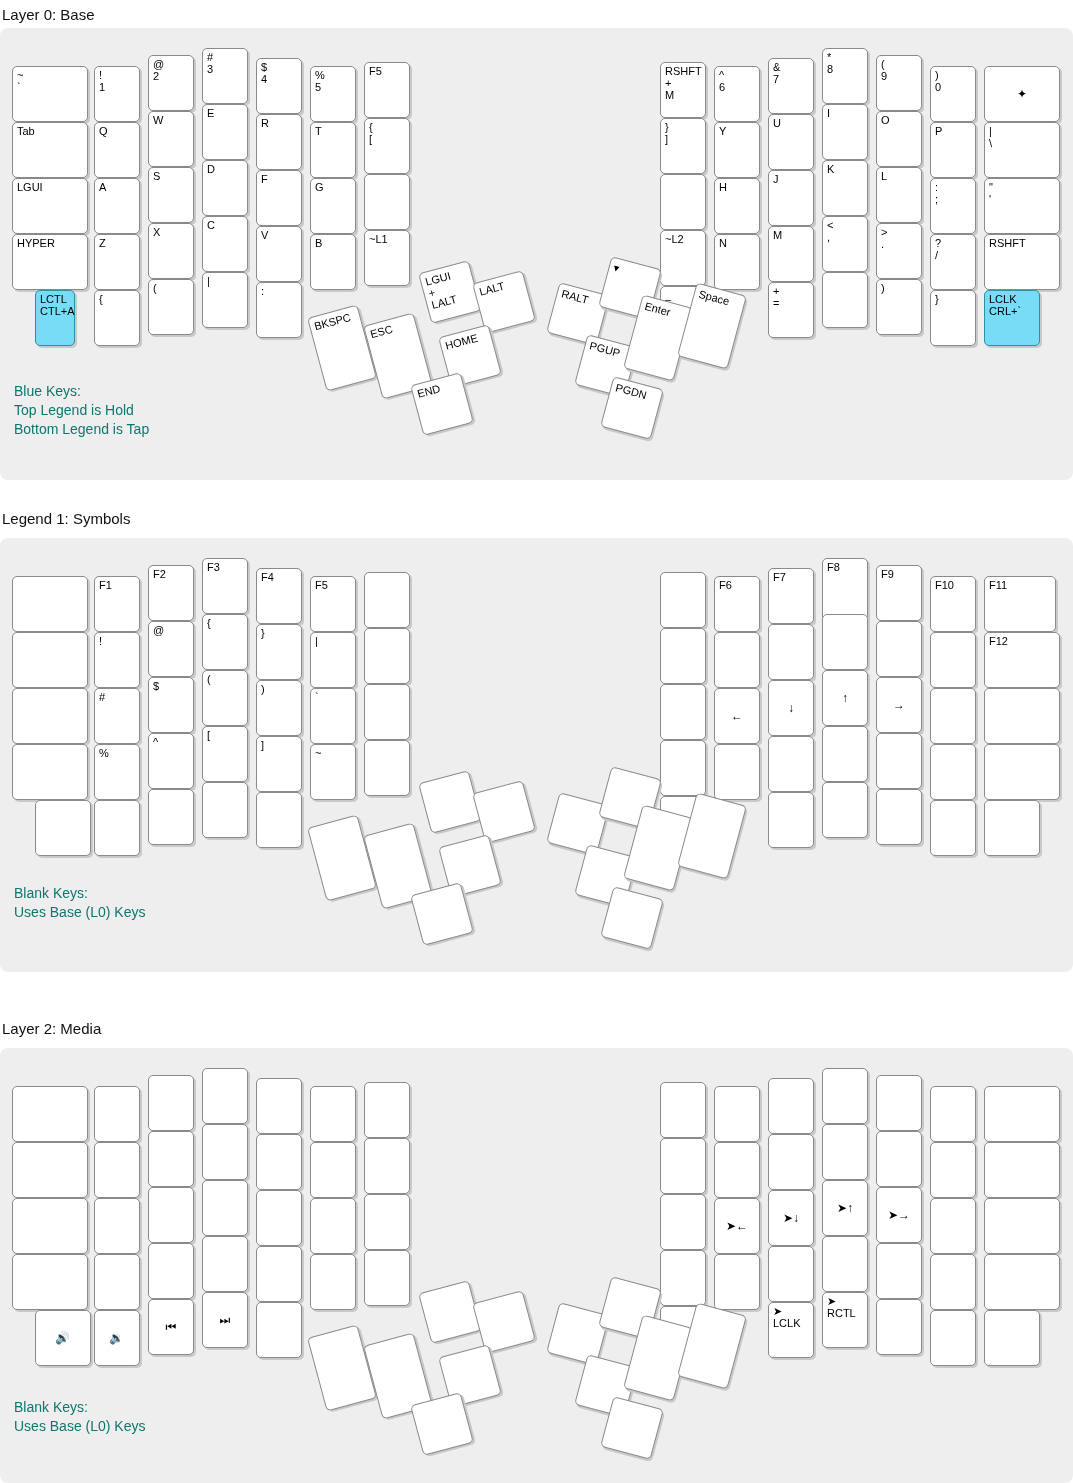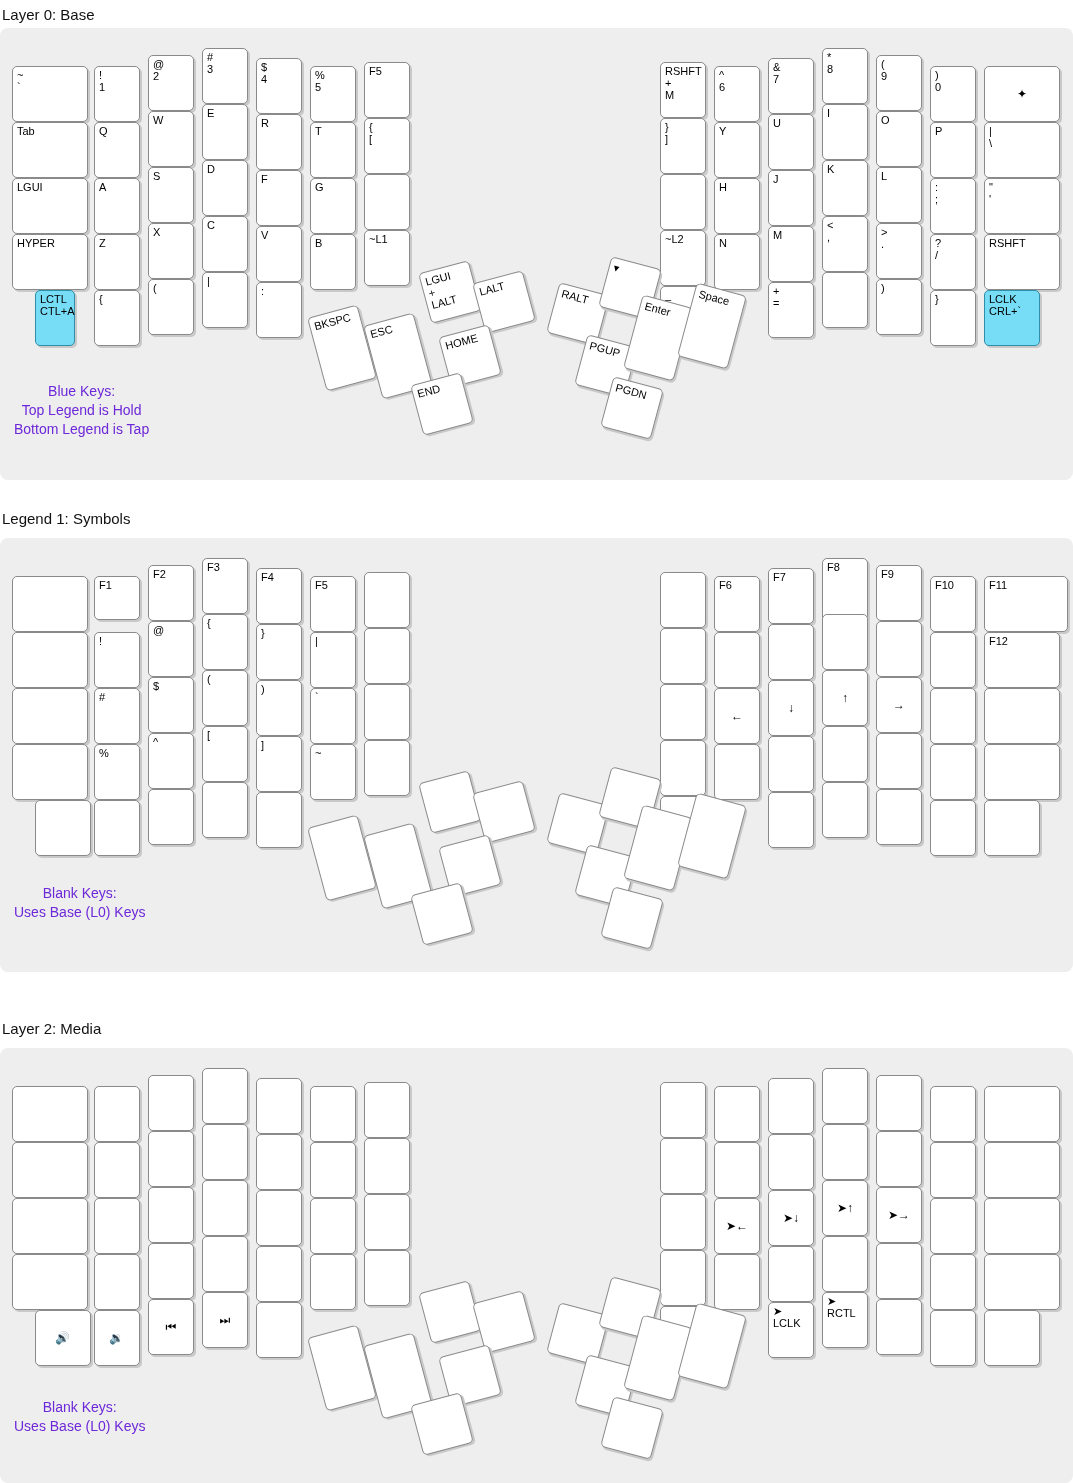--- a/index.html
+++ b/index.html
@@ -6,21 +6,21 @@
   body{width:1073px;height:1483px;font-family:"Liberation Sans",sans-serif;color:#000;position:relative;overflow:hidden;}
   .layer-title{font-size:15px;color:#111;margin:0;padding:0;}
   .layer-panel{position:relative;background:#eeeeee;border-radius:8px;}
   .key{position:absolute;background:#ffffff;border:1px solid #8a8a8a;border-radius:5px;box-shadow:2px 2px 0 #c9c9c9;box-sizing:border-box;}
   .key .tl{position:absolute;left:4px;top:2px;font-size:11px;line-height:12px;white-space:pre;}
   .key .bl{position:absolute;left:4px;top:14px;font-size:11px;line-height:12px;white-space:pre;}
   .key .ctr{position:absolute;left:0;right:0;top:50%;transform:translateY(-50%);text-align:center;font-size:12px;}
   .key.blue{background:#77dcf5;border-color:#2f8fa8;}
   .key.rot{transform-origin:center center;}
   .key .rl{position:absolute;left:4px;top:3px;font-size:11px;line-height:12px;white-space:pre;}
-  .note{position:absolute;font-size:14px;line-height:19px;white-space:pre;color:#6d28d9;text-align:center;}
+  .note{position:absolute;font-size:14px;line-height:19px;white-space:pre;color:#0f766e;}
   .glyph{font-size:15px;}
 </style>
 </head>
 <body>
 
 <div id="root">
     <div class="layer-title" style="position: absolute; left: 2px; top: 6px;">Layer 0: Base</div>
     <div class="layer-panel" style="position: absolute; left: 0px; top: 28px; width: 1073px; height: 452px;"></div>
     <div class="key" style="left: 12px; top: 66px; width: 76px; height: 56px;">
       <span class="tl">~</span>
@@ -279,21 +279,21 @@
     </div>
     <div class="key rot" style="left: 686px; top: 288px; width: 52px; height: 76px; transform: rotate(15deg);">
       <span class="rl">Space</span>
     </div>
     <div class="note" style="left: 14px; top: 382px;">Blue Keys:
 Top Legend is Hold
 Bottom Legend is Tap</div>
     <div class="layer-title" style="position: absolute; left: 2px; top: 510px;">Legend 1: Symbols</div>
     <div class="layer-panel" style="position: absolute; left: 0px; top: 538px; width: 1073px; height: 434px;"></div>
     <div class="key" style="left: 12px; top: 576px; width: 76px; height: 56px;"></div>
-    <div class="key" style="left: 94px; top: 576px; width: 46px; height: 44px;">
+    <div class="key" style="left: 94px; top: 576px; width: 46px; height: 56px;">
       <span class="tl">F1</span>
     </div>
     <div class="key" style="left: 148px; top: 565px; width: 46px; height: 56px;">
       <span class="tl">F2</span>
     </div>
     <div class="key" style="left: 202px; top: 558px; width: 46px; height: 56px;">
       <span class="tl">F3</span>
     </div>
     <div class="key" style="left: 256px; top: 568px; width: 46px; height: 56px;">
       <span class="tl">F4</span>
@@ -367,21 +367,21 @@
     </div>
     <div class="key" style="left: 822px; top: 558px; width: 46px; height: 64px;">
       <span class="tl">F8</span>
     </div>
     <div class="key" style="left: 876px; top: 565px; width: 46px; height: 56px;">
       <span class="tl">F9</span>
     </div>
     <div class="key" style="left: 930px; top: 576px; width: 46px; height: 56px;">
       <span class="tl">F10</span>
     </div>
-    <div class="key" style="left: 984px; top: 576px; width: 84px; height: 56px;">
+    <div class="key" style="left: 984px; top: 576px; width: 72px; height: 56px;">
       <span class="tl">F11</span>
     </div>
     <div class="key" style="left: 660px; top: 628px; width: 46px; height: 56px;"></div>
     <div class="key" style="left: 714px; top: 632px; width: 46px; height: 56px;"></div>
     <div class="key" style="left: 768px; top: 624px; width: 46px; height: 56px;"></div>
     <div class="key" style="left: 822px; top: 614px; width: 46px; height: 56px;"></div>
     <div class="key" style="left: 876px; top: 621px; width: 46px; height: 56px;"></div>
     <div class="key" style="left: 930px; top: 632px; width: 46px; height: 56px;"></div>
     <div class="key" style="left: 984px; top: 632px; width: 76px; height: 56px;">
       <span class="tl">F12</span>

